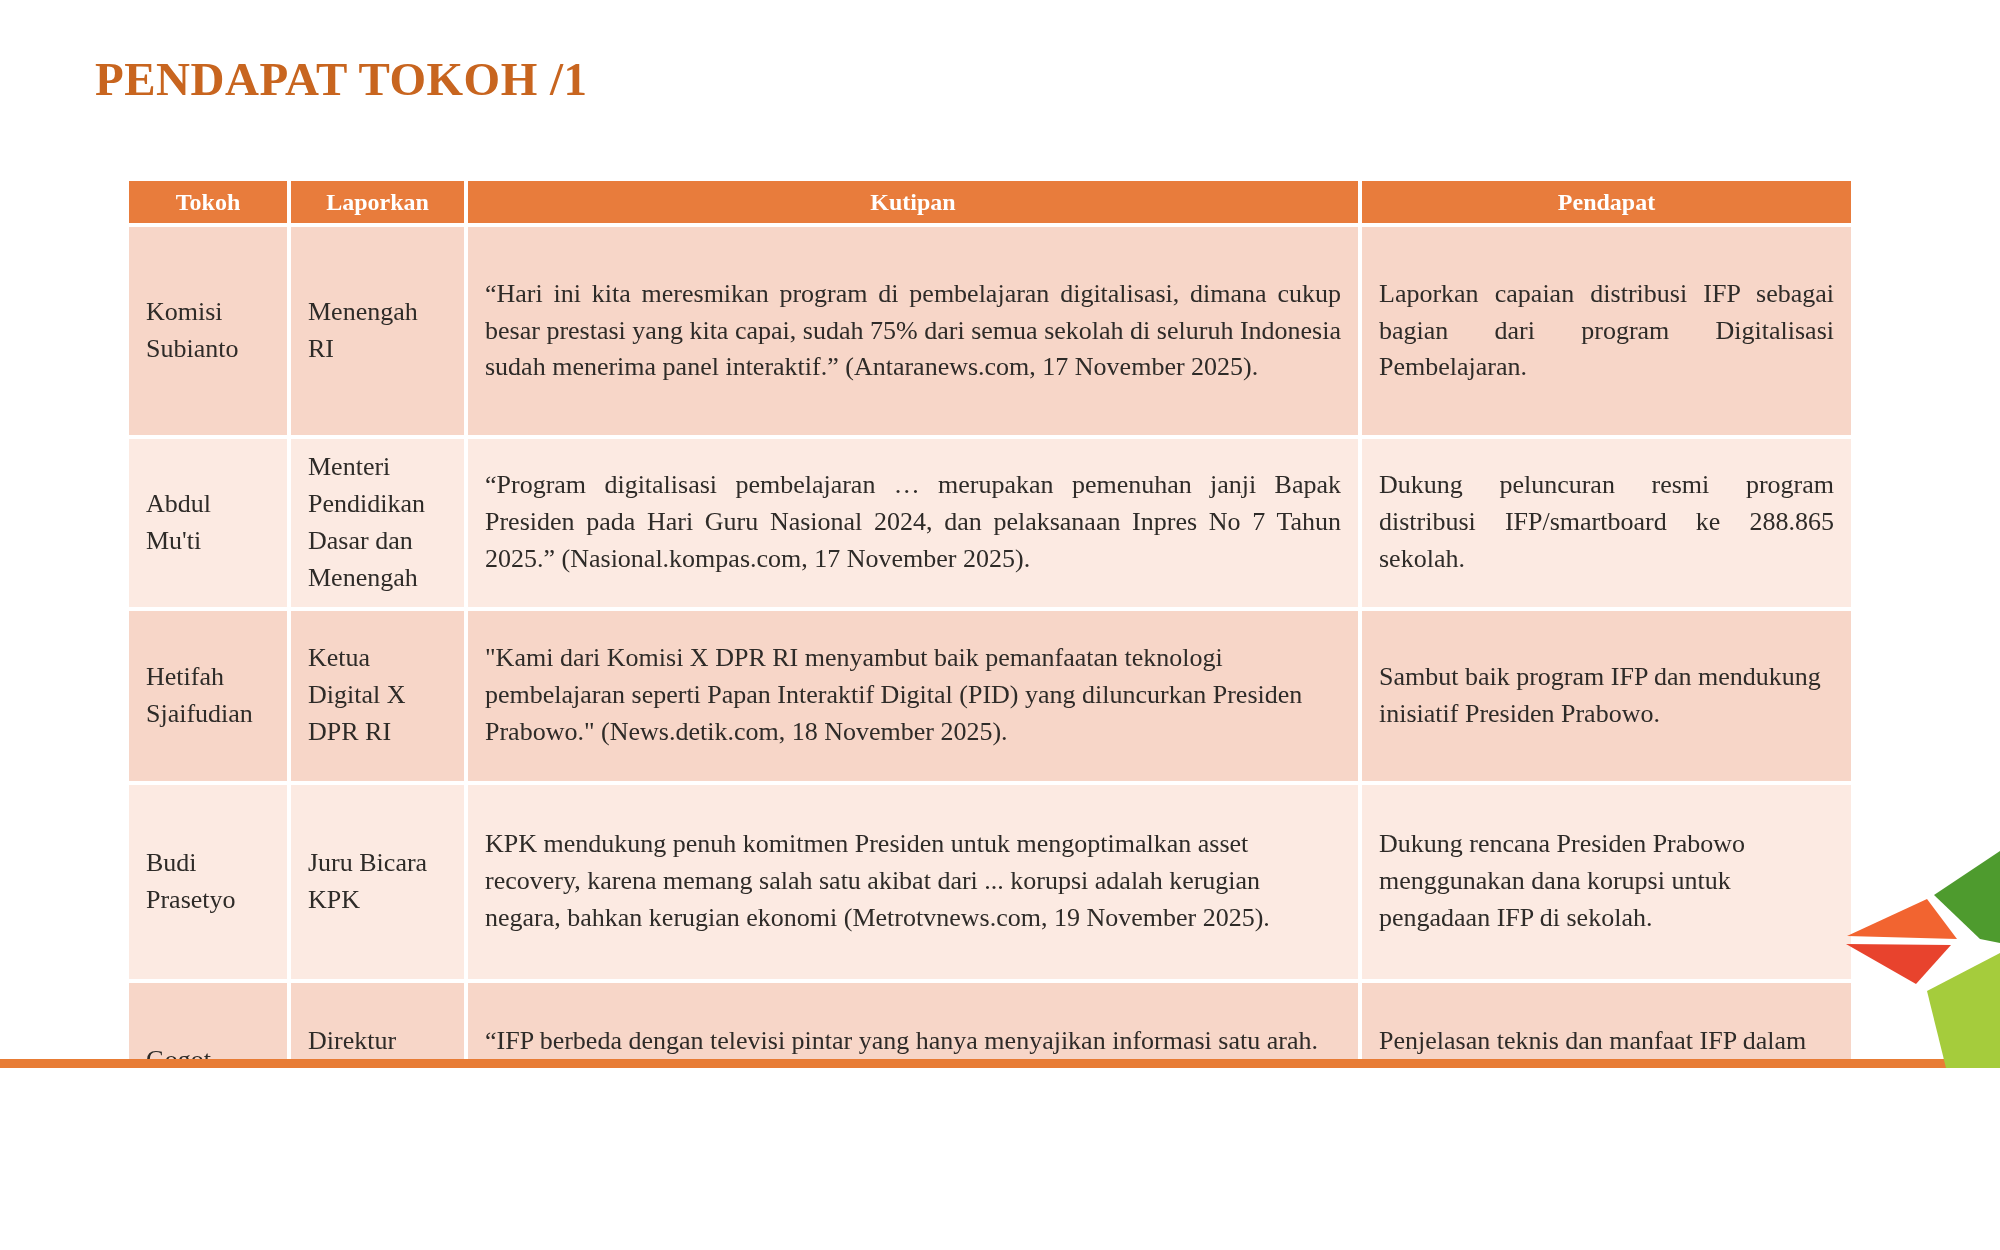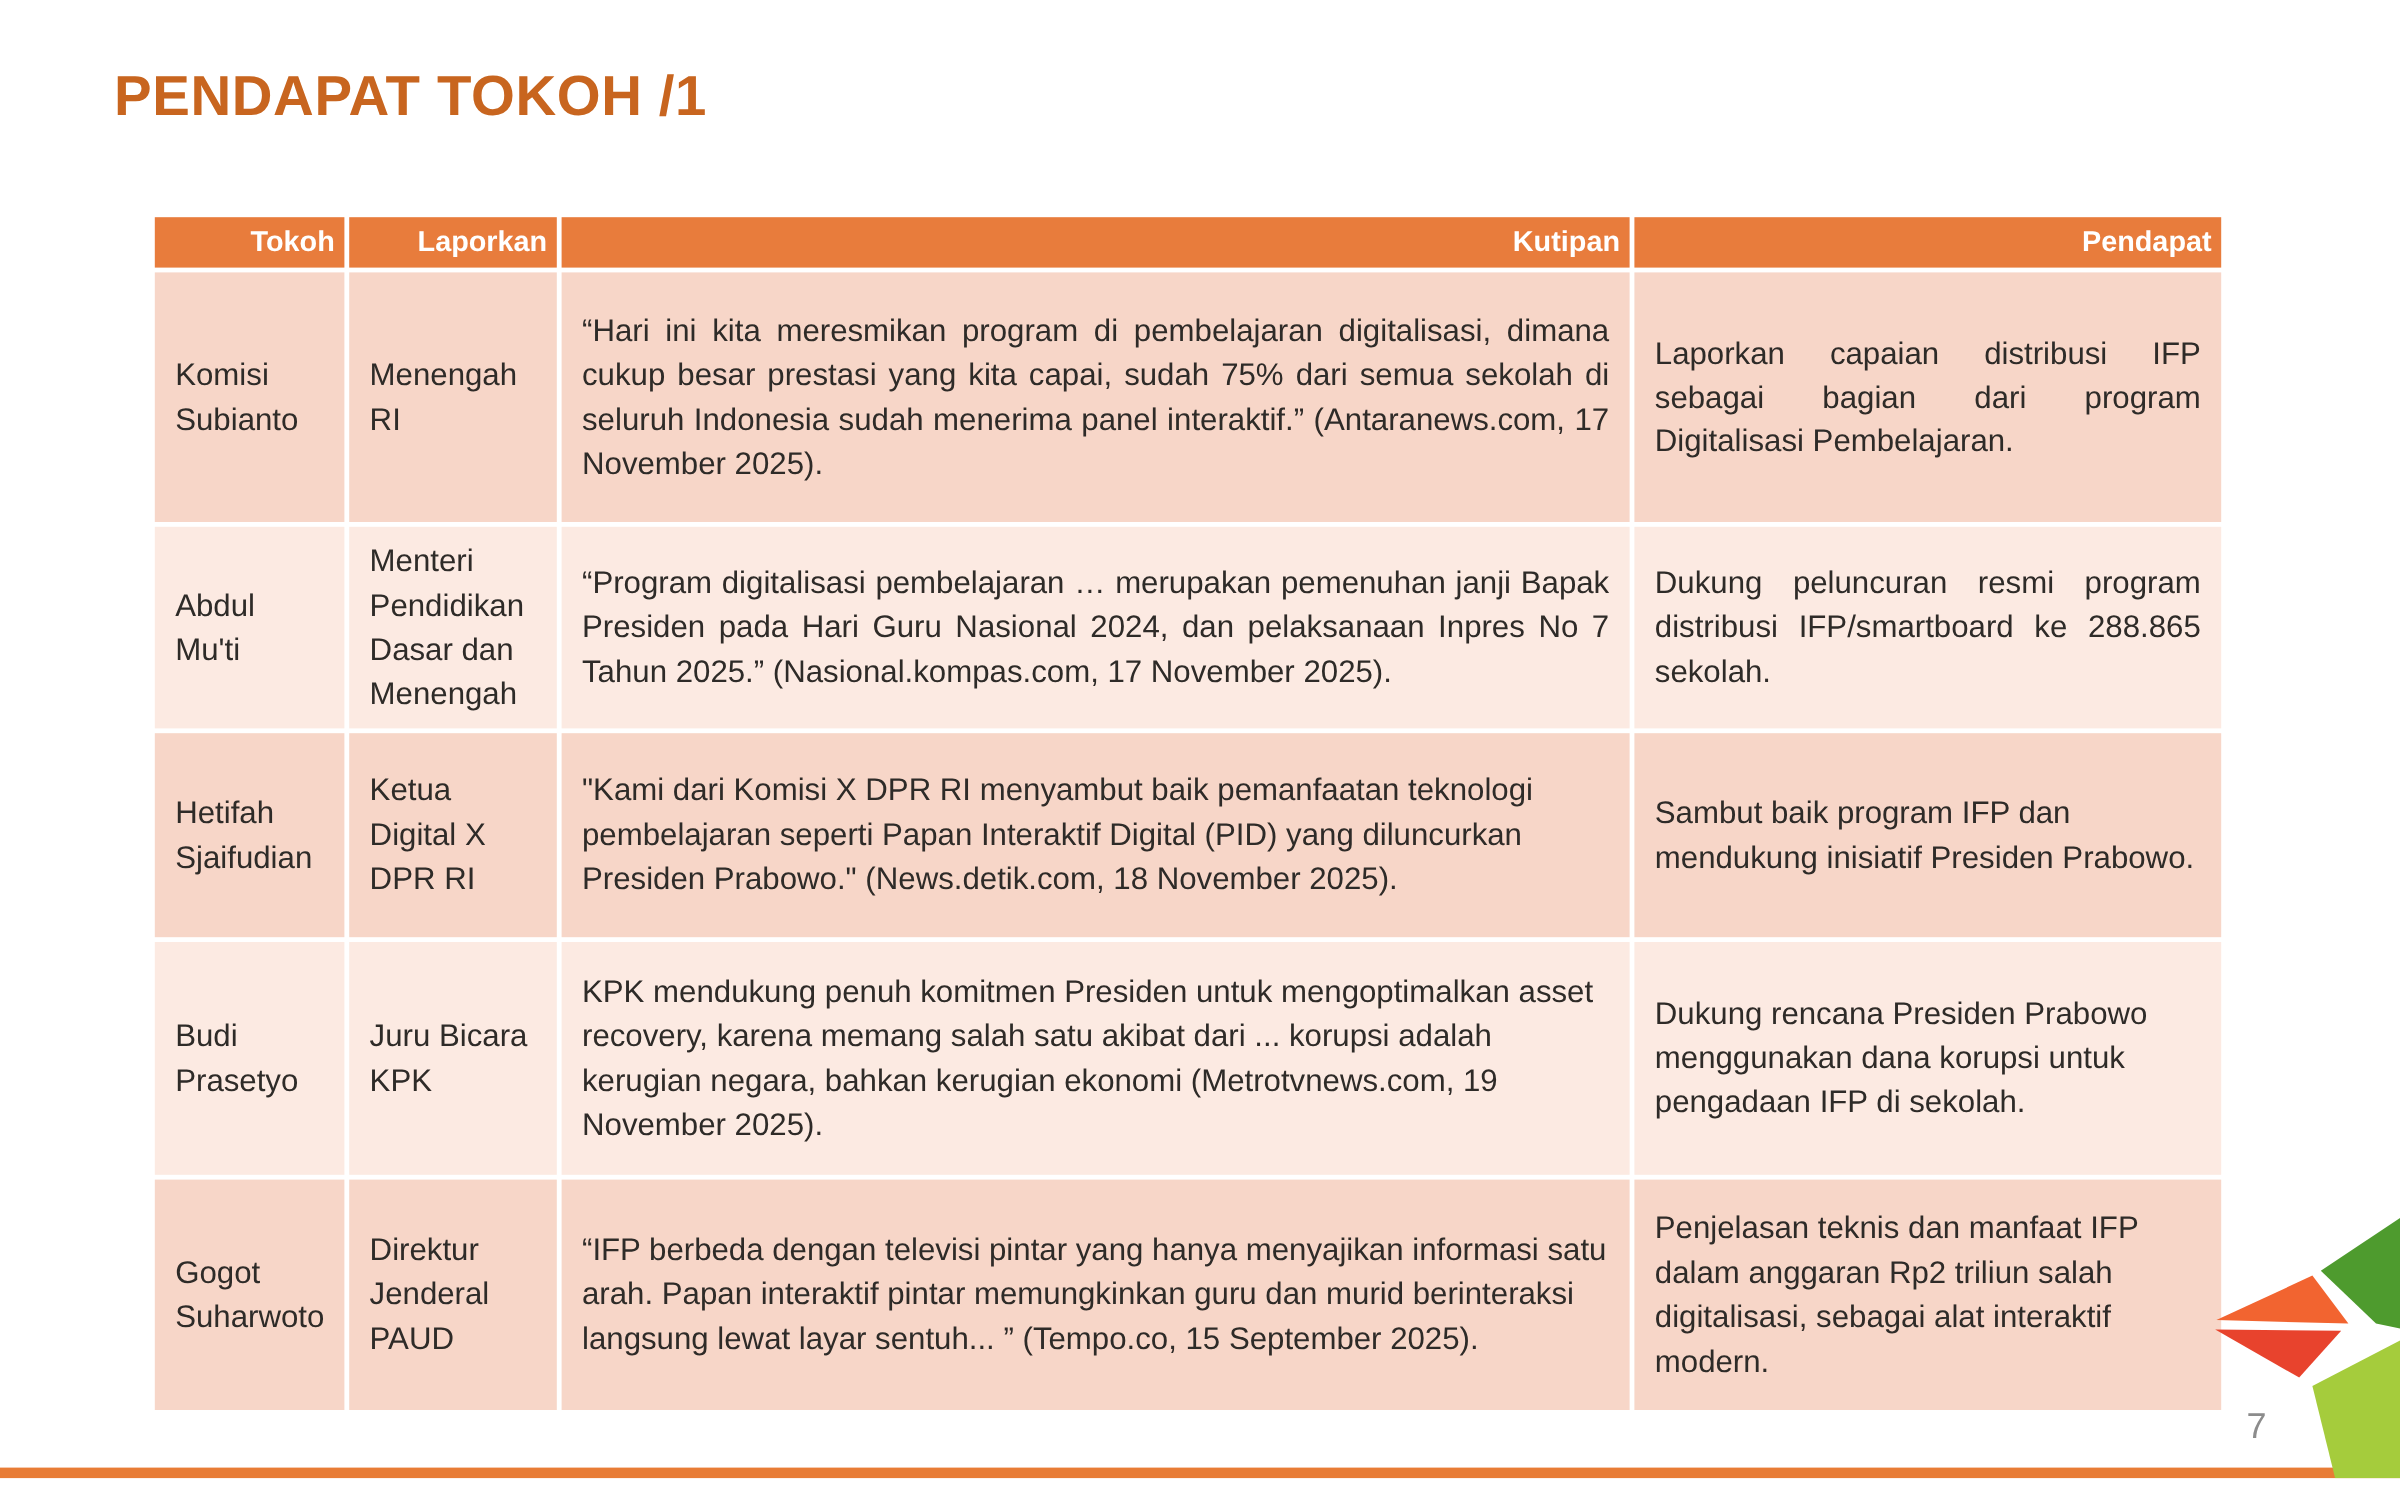--- a/index.html
+++ b/index.html
@@ -2,23 +2,24 @@
 <html><head>
 <meta charset="utf-8">
 <style>
   * { margin: 0; padding: 0; box-sizing: border-box; }
   html, body { background: #ffffff; }
   body { font-family: "Liberation Sans", sans-serif; }
 
   .slide {
     position: relative;
     width: 2000px;
-    height: 1232px;
+    height: 1068px;
     background: #ffffff;
     overflow: hidden;
+    font-family: Liberation Serif, serif;
   }
 
   
   .title {
     position: absolute;
     left: 95px;
     top: 52px;
     font-size: 47px;
     font-weight: 700;
     letter-spacing: 0.5px;
@@ -49,21 +50,21 @@
     border-collapse: separate;
     border-spacing: 4px;
     table-layout: fixed;
   }
   table.tokoh-table th {
     background: #E87C3C;
     color: #ffffff;
     font-size: 24px;
     font-weight: 700;
     height: 42px;
-    text-align: right;
+    text-align: center;
     vertical-align: middle;
     padding: 4px 8px;
   }
   table.tokoh-table td {
     vertical-align: middle;
     color: #2E2B28;
     font-size: 26px;
     line-height: 1.42;
     padding: 10px 17px;
   }

